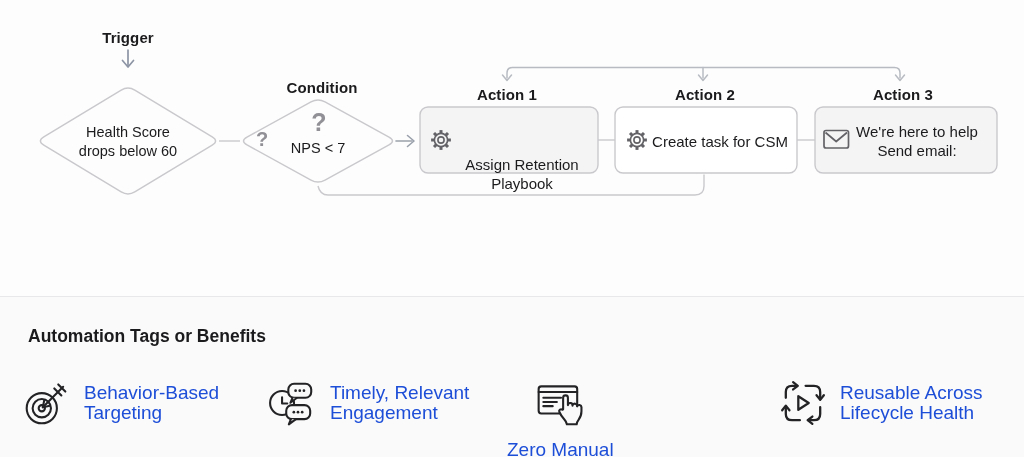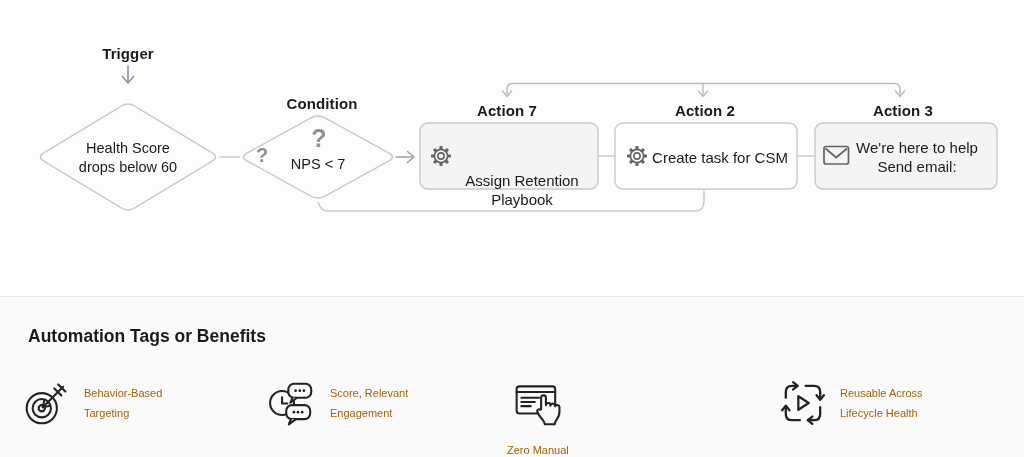--- a/index.html
+++ b/index.html
@@ -1,35 +1,35 @@
 <!DOCTYPE html>
 <html><head>
 <meta charset="utf-8">
 <style>
   html,body{margin:0;padding:0;background:#fdfdfd;}
   .canvas{
     position:relative;width:1024px;height:457px;overflow:hidden;
     font-family:"Liberation Sans",sans-serif;color:#1b1b1d;background:#fdfdfd;
   }
-  .flow{position:absolute;left:0;top:16px;width:1024px;height:296px;}
+  .flow{position:absolute;left:0;top:0;width:1024px;height:296px;}
   .flow svg{position:absolute;left:0;top:0;}
   .abs{position:absolute;}
   .lbl{font-weight:bold;font-size:15px;text-align:center;letter-spacing:.1px;}
   .node-text{font-size:14.5px;line-height:19px;text-align:center;}
   .action-text{font-size:15px;line-height:19px;text-align:center;}
   .qmark{font-weight:600;color:#909096;text-align:center;line-height:1;}
   .q-top{font-size:25px;}
   .q-left{font-size:20px;}
   .benefits{
     position:absolute;left:0;top:296px;width:1024px;height:161px;
     background:#fafafa;border-top:1px solid #e8e8ea;box-sizing:border-box;
   }
   .benefit-item{position:absolute;top:378px;display:flex;align-items:center;gap:12px;}
   .benefit-icon{width:50px;height:50px;flex:0 0 50px;}
-  .benefit-label{font-size:11px;line-height:20.5px;color:#a16207;}
+  .benefit-label{font-size:19px;line-height:20.5px;color:#1d4ed8;}
   .benefit-label span{display:block;}
   .line2 span{display:block;}
 </style>
 </head>
 <body>
 
 <div class="canvas">
 
   <div class="flow">
 
@@ -111,21 +111,21 @@
       <span style="display:block">drops below 60</span>
     </div>
 
     <div class="abs lbl" style="left:262px;top:79px;width:120px;">Condition</div>
 
     <div class="abs qmark q-top" style="left:307px;top:110px;width:24px;">?</div>
     <div class="abs qmark q-left" style="left:250px;top:129px;width:24px;">?</div>
 
     <div class="abs node-text" style="left:268px;top:139px;width:100px;">NPS &lt; 7</div>
 
-    <div class="abs lbl" style="left:457px;top:86px;width:100px;">Action 7</div>
+    <div class="abs lbl" style="left:457px;top:86px;width:100px;">Action 1</div>
     <div class="abs lbl" style="left:655px;top:86px;width:100px;">Action 2</div>
     <div class="abs lbl" style="left:853px;top:86px;width:100px;">Action 3</div>
 
     <div class="abs action-text line2" style="left:454px;top:122px;width:136px;margin-top:33px;">
       <span>Assign Retention</span>
       <span>Playbook</span>
     </div>
     <div class="abs action-text" style="left:650px;top:132px;width:140px;">
       <span>Create task for CSM</span>
     </div>
@@ -167,21 +167,21 @@
       </g>
       <rect x="17.5" y="26" width="23" height="13.5" rx="5.5" fill="#fafafa"></rect>
       <path d="M 22 39.5 L 20 44.5 L 26.5 39.7" fill="#fafafa"></path>
       <g fill="#232326" stroke="none">
         <circle cx="24.8" cy="32.8" r="1.3"></circle>
           <circle cx="28.8" cy="32.8" r="1.3"></circle>
           <circle cx="32.8" cy="32.8" r="1.3"></circle>
       </g>
     </svg>
     <div class="benefit-label">
-      <span>Score, Relevant</span>
+      <span>Timely, Relevant</span>
       <span>Engagement</span>
     </div>
   </div>
 
   <div class="benefit-item" style="left:507px;flex-direction:column;">
     <svg class="benefit-icon" viewBox="0 0 48 48" fill="none" stroke="#232326" stroke-width="2" stroke-linecap="round" stroke-linejoin="round">
       <rect x="3.5" y="8" width="37" height="26" rx="2.5"></rect>
       <path d="M 3.5 13.5 H 40.5"></path>
       <path d="M 8 19 H 25 M 8 23 H 21 M 8 27 H 17"></path>
       <path fill="#fafafa" d="M 27 30 L 27 19 A 2.3 2.3 0 0 1 31.6 19 L 31.6 26

